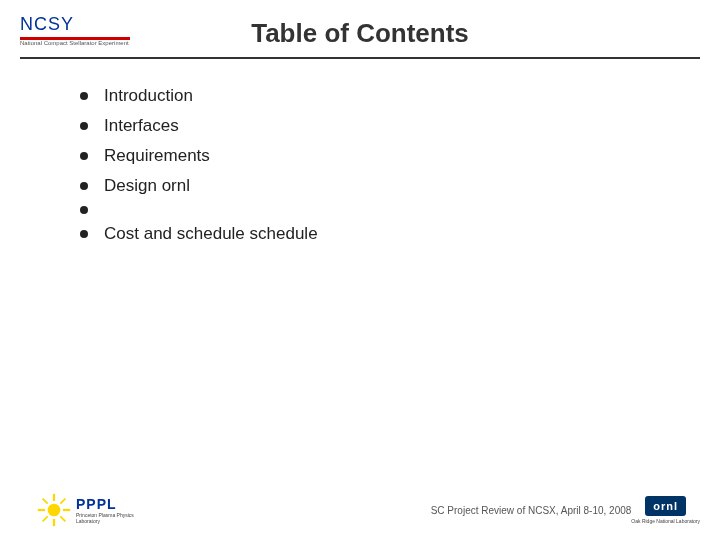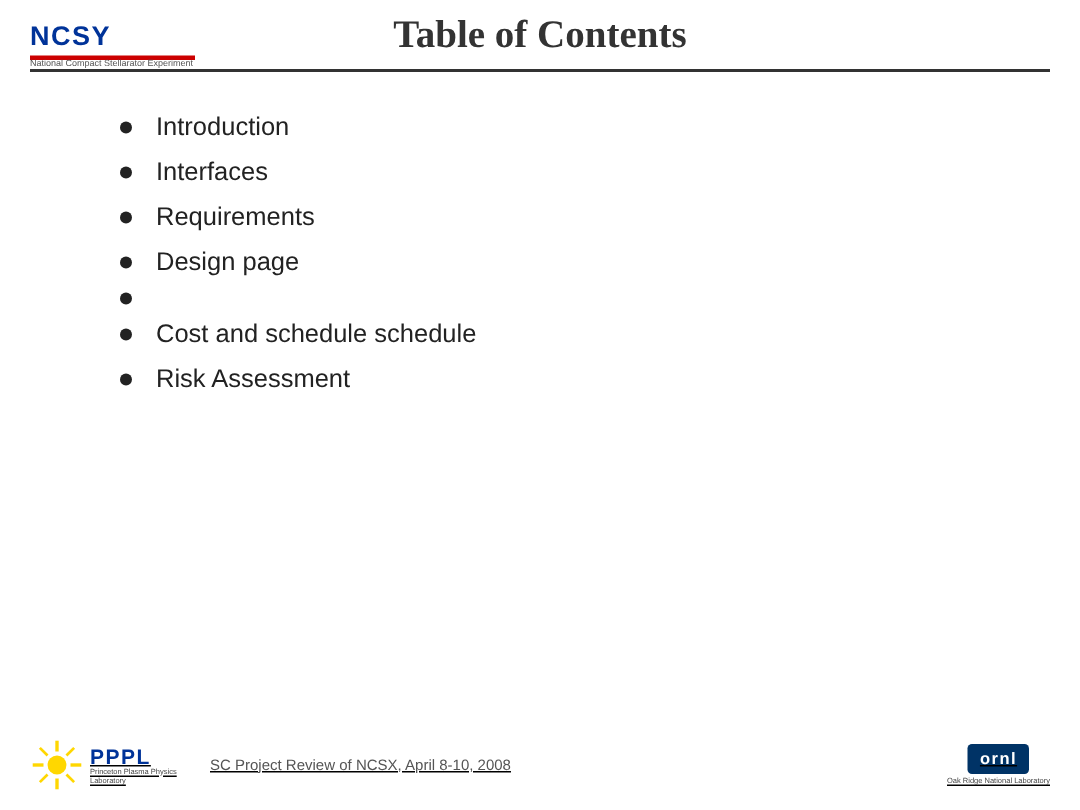--- a/index.html
+++ b/index.html
@@ -18,23 +18,22 @@
       height: 540px;
       position: relative;
       background: #ffffff;
     }
 
     
     .header {
       display: flex;
       flex-direction: column;
       align-items: center;
-      padding-top: 8px;
+      padding-top: 18px;
       position: relative;
-      font-family: Liberation Serif, serif;
     }
 
     .title {
       font-size: 26px;
       font-weight: bold;
       color: #333333;
       text-align: center;
       margin-bottom: 8px;
     }
 
@@ -43,21 +42,21 @@
       position: absolute;
       top: 14px;
       left: 20px;
       display: flex;
       flex-direction: column;
       align-items: flex-start;
     }
 
     .logo-ncsx-text {
       font-size: 18px;
-      font-weight: bold;
+      font-weight: normal;
       color: #003399;
       font-family: Arial Black, Arial, sans-serif;
       letter-spacing: 1px;
     }
 
     .logo-ncsx-sub {
       font-size: 6px;
       color: #555;
       line-height: 1.2;
       max-width: 120px;
@@ -102,33 +101,32 @@
 
     .bullet-text {
       font-size: 17px;
       color: #222222;
     }
 
     
     .footer {
       position: absolute;
       bottom: 0;
-      left: 0;
+      left: 16px;
       right: 0;
       height: 60px;
       display: flex;
       align-items: center;
       justify-content: space-between;
       padding: 0 20px;
-      text-decoration: underline;
     }
 
     .footer-center {
       flex: 1;
-      text-align: left;
+      text-align: right;
       font-size: 10px;
       color: #555555;
       line-height: 1.5;
     }
 
     
     .logo-pppl {
       display: flex;
       align-items: center;
       gap: 4px;
@@ -207,32 +205,28 @@
       <div class="bullet-item">
         <div class="bullet-dot"></div>
         <span class="bullet-text">Interfaces</span>
       </div>
       <div class="bullet-item">
         <div class="bullet-dot"></div>
         <span class="bullet-text">Requirements</span>
       </div>
       <div class="bullet-item">
         <div class="bullet-dot"></div>
-        <span class="bullet-text">Design page</span>
+        <span class="bullet-text">Design ornl</span>
       </div>
       <div class="bullet-item">
         <div class="bullet-dot"></div>
       </div>
       <div class="bullet-item">
         <div class="bullet-dot"></div>
         <span class="bullet-text">Cost and schedule schedule</span>
-      </div>
-      <div class="bullet-item">
-        <div class="bullet-dot"></div>
-        <span class="bullet-text">Risk Assessment</span>
       </div>
     </div>
 
   <div class="footer">
 
     <div class="logo-pppl">
       <svg class="pppl-sunburst" viewBox="0 0 40 40">
 
         <g transform="translate(20,20)">
           <circle r="7" fill="#FFD700"></circle>

